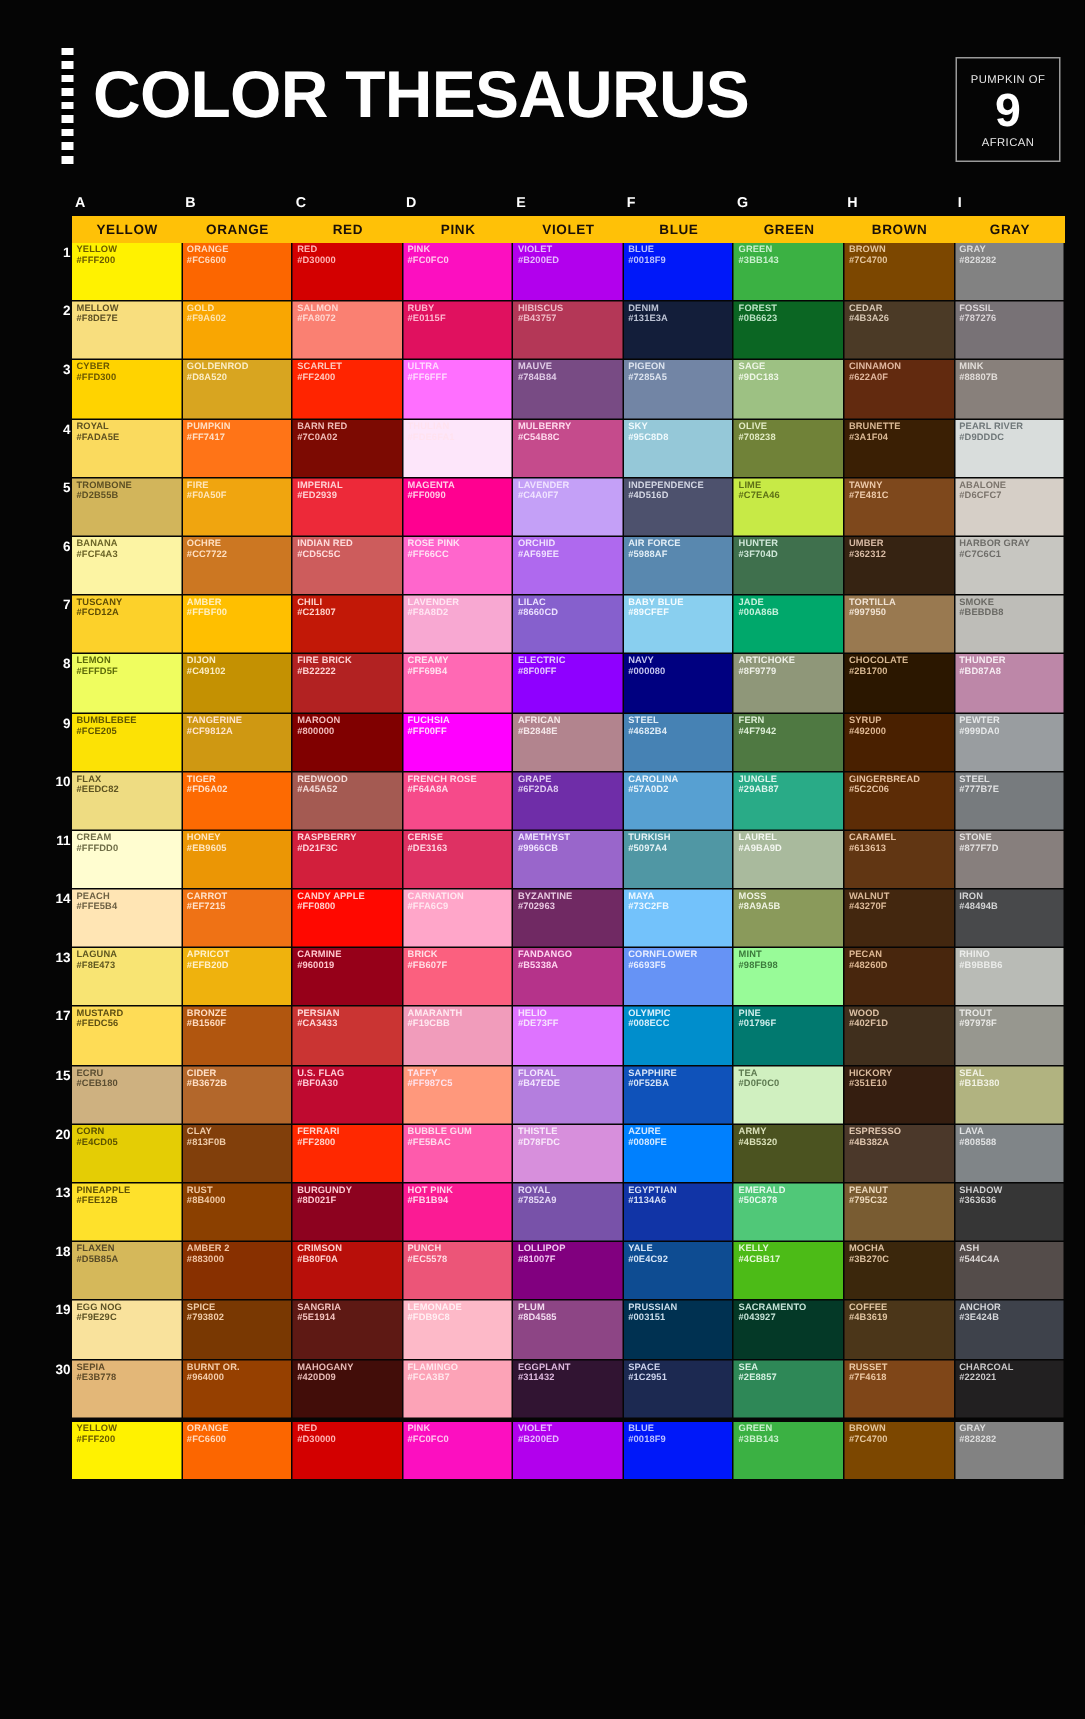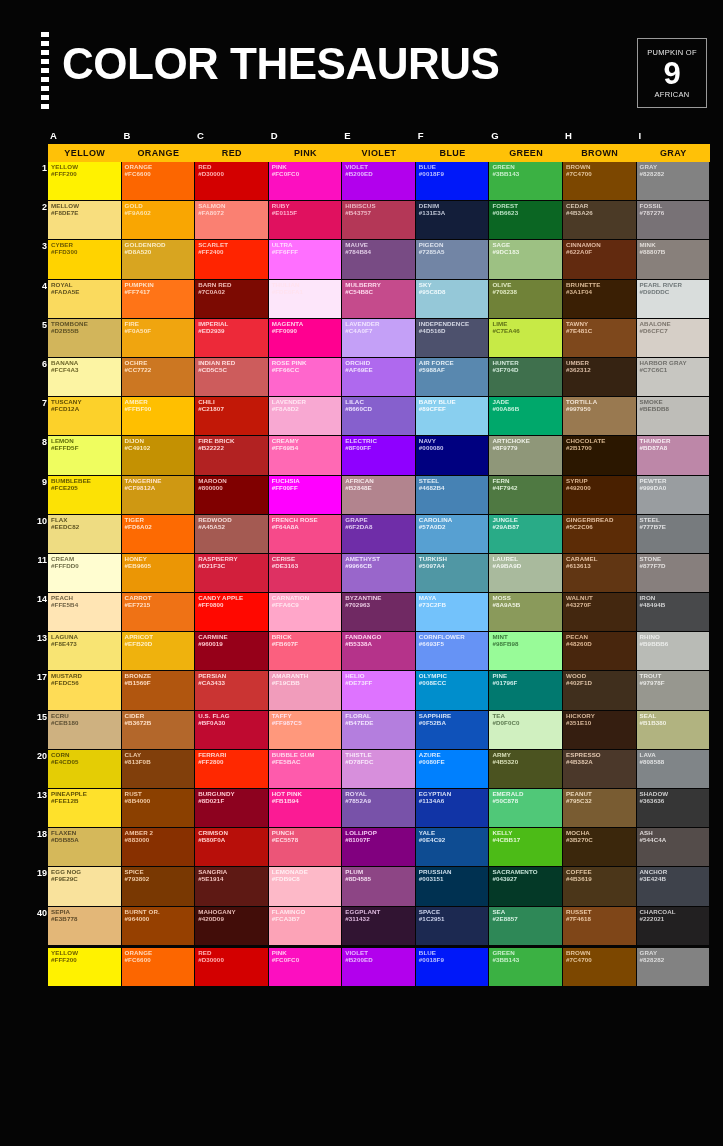--- a/index.html
+++ b/index.html
@@ -825,21 +825,21 @@
           <div class="swatch" style="background: rgb(75, 54, 25);">
             <div class="nm" style="color: rgb(224, 197, 162);">COFFEE</div>
             <div class="hx" style="color: rgb(224, 197, 162);">#4B3619</div>
           </div>
           <div class="swatch" style="background: rgb(62, 66, 75);">
             <div class="nm" style="color: rgb(211, 213, 217);">ANCHOR</div>
             <div class="hx" style="color: rgb(211, 213, 217);">#3E424B</div>
           </div>
         </div>
         <div class="grid-row">
-          <div class="rownum">40</div>
+          <div class="rownum">30</div>
           <div class="swatch" style="background: rgb(227, 183, 120);">
             <div class="nm" style="color: rgb(94, 74, 40);">SEPIA</div>
             <div class="hx" style="color: rgb(94, 74, 40);">#E3B778</div>
           </div>
           <div class="swatch" style="background: rgb(150, 64, 0);">
             <div class="nm" style="color: rgb(244, 205, 171);">BURNT OR.</div>
             <div class="hx" style="color: rgb(244, 205, 171);">#964000</div>
           </div>
           <div class="swatch" style="background: rgb(66, 13, 9);">
             <div class="nm" style="color: rgb(231, 186, 181);">MAHOGANY</div>

